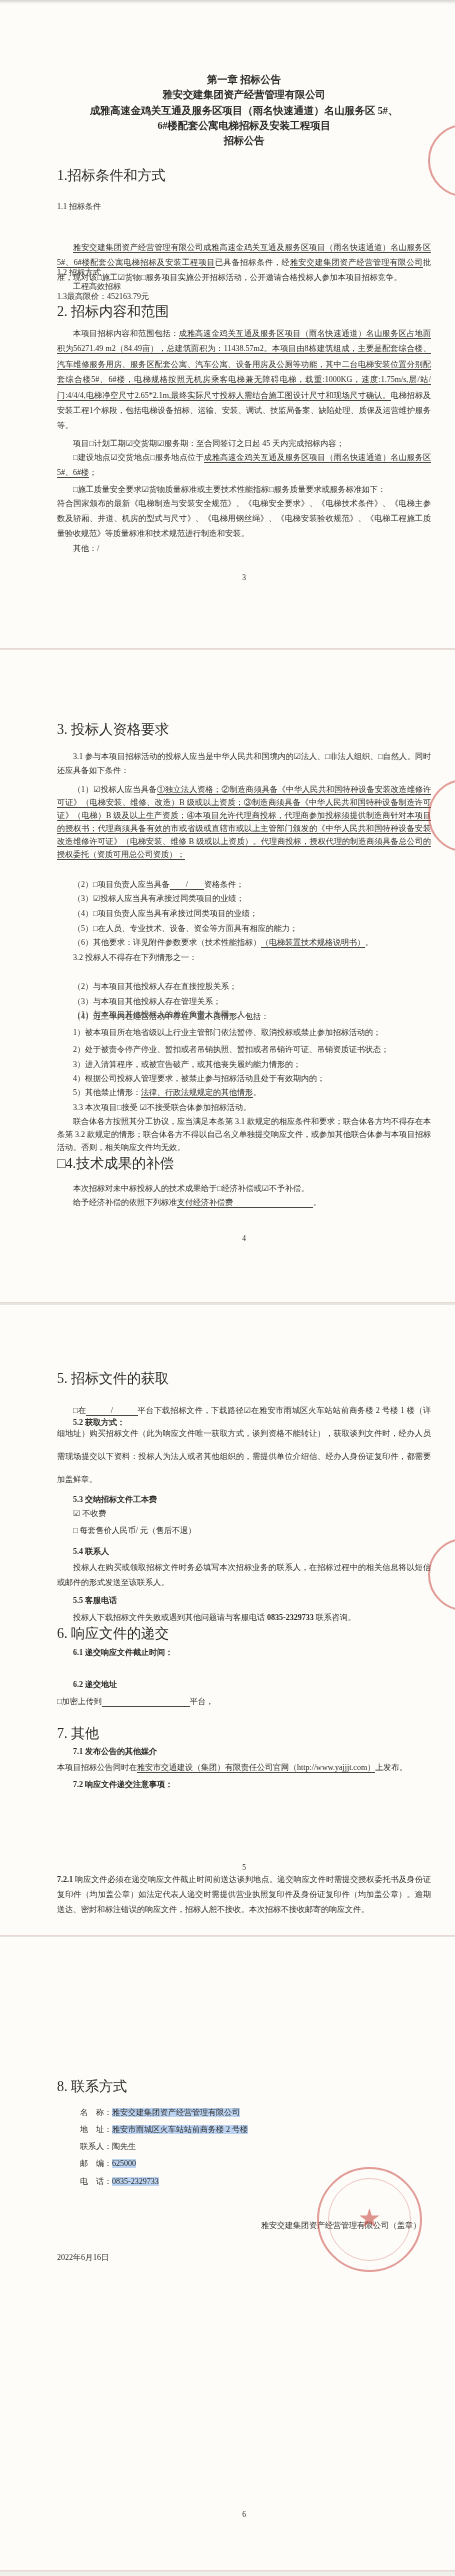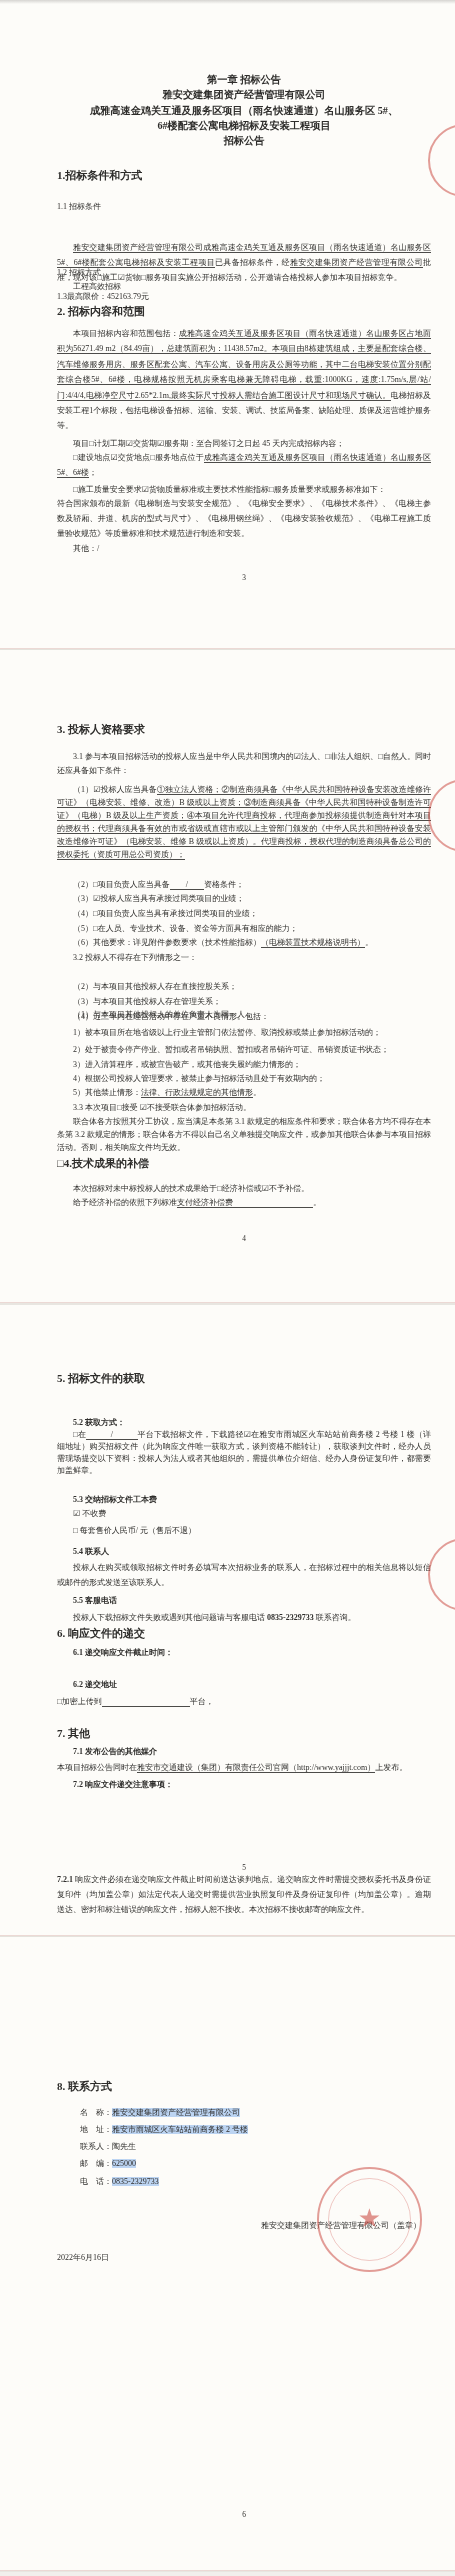--- a/index.html
+++ b/index.html
@@ -4,21 +4,21 @@
 <style>
   html,body{margin:0;padding:0;background:#f1efec;}
   #doc{position:relative;width:455px;height:2576px;overflow:hidden;
        font-family:"Liberation Serif","DejaVu Serif",serif;color:#2e2d2b;background:#f1efec;}
   #doc::before{content:"";position:absolute;top:0;left:0;right:0;height:4px;
        background:linear-gradient(#d7d5d2,rgba(0,0,0,0));z-index:5;}
   .page{position:absolute;left:0;width:455px;background:#fdfcf9;
         box-shadow:0 0 0 0.6px #e2dfda;border-bottom:0.6px solid #ecd9d5;}
   .blk{position:absolute;left:57px;right:24px;font-size:8px;line-height:15px;z-index:2;}
   .title{text-align:center;font-weight:bold;font-size:10.2px;line-height:13.7px;}
-  .h{font-weight:bold;font-size:11px;}
+  .h{font-weight:normal;font-size:14px;}
   .sub{font-size:8px;}
   .p{text-align:justify;}
   .ind{text-indent:2em;}
   .pagenum{text-align:center;font-size:7.4px;}
   .b{font-weight:bold;}
   .u{border-bottom:0.6px solid #4c4b49;}
   .hl{background:#bcd4f2;}
   .stamp{position:absolute;border-radius:50%;border:2.3px solid rgba(200,62,54,.5);
          box-sizing:border-box;z-index:4;}
   .stamp.big{border-width:2.8px;}
@@ -73,21 +73,21 @@
     <div class="blk p ind" style="top: 1071px;"><span>4）根据公司投标人管理要求，被禁止参与招标活动且处于有效期内的；</span></div>
     <div class="blk p ind" style="top: 1085px;"><span>5）其他禁止情形：</span><span class="u">法律、行政法规规定的其他情形</span><span>。</span></div>
     <div class="blk p ind" style="top: 1100px;"><span>3.3 本次项目□接受 ☑不接受联合体参加招标活动。</span></div>
     <div class="blk p ind" style="top: 1115px; line-height: 13px;"><span>联合体各方按照其分工协议，应当满足本条第 3.1 款规定的相应条件和要求；联合体各方均不得存在本条第 3.2 款规定的情形；联合体各方不得以自己名义单独提交响应文件，或参加其他联合体参与本项目招标活动。否则，相关响应文件均无效。</span></div>
     <div class="blk h" style="top: 1156px;"><span>□4.技术成果的补偿</span></div>
     <div class="blk p ind" style="top: 1181px;"><span>本次招标对未中标投标人的技术成果给于□经济补偿或☑不予补偿。</span></div>
     <div class="blk p ind" style="top: 1195px;"><span>给予经济补偿的依照下列标准</span><span class="u">支付经济补偿费　　　　　　　　　　</span><span>。</span></div>
     <div class="blk pagenum" style="top: 1231px;"><span>4</span></div>
     <div class="blk h" style="top: 1371px;"><span>5.  招标文件的获取</span></div>
     <div class="blk sub ind" style="top: 1415px;"><span class="b">5.2 获取方式：</span></div>
-    <div class="blk p ind" style="top: 1429px; line-height: 12px;"><span>□在</span><span class="u">　　　/　　　</span><span>平台下载招标文件，下载路径☑在雅安市雨城区火车站站前商务楼 2 号楼 1 楼（详细地址）购买招标文件（此为响应文件唯一获取方式，谈判资格不能转让），获取谈判文件时，经办人员需现场提交以下资料：投标人为法人或者其他组织的，需提供单位介绍信、经办人身份证复印件，都需要加盖鲜章。</span></div>
+    <div class="blk p ind" style="top: 1399px; line-height: 23px;"><span>□在</span><span class="u">　　　/　　　</span><span>平台下载招标文件，下载路径☑在雅安市雨城区火车站站前商务楼 2 号楼 1 楼（详细地址）购买招标文件（此为响应文件唯一获取方式，谈判资格不能转让），获取谈判文件时，经办人员需现场提交以下资料：投标人为法人或者其他组织的，需提供单位介绍信、经办人身份证复印件，都需要加盖鲜章。</span></div>
     <div class="blk sub ind" style="top: 1492px;"><span class="b">5.3 交纳招标文件工本费</span></div>
     <div class="blk p ind" style="top: 1506px;"><span>☑ 不收费</span></div>
     <div class="blk p ind" style="top: 1523px;"><span>□ 每套售价人民币/ 元（售后不退）</span></div>
     <div class="blk sub ind" style="top: 1544px;"><span class="b">5.4 联系人</span></div>
     <div class="blk p ind" style="top: 1560px;"><span>投标人在购买或领取招标文件时务必填写本次招标业务的联系人，在招标过程中的相关信息将以短信或邮件的形式发送至该联系人。</span></div>
     <div class="blk sub ind" style="top: 1593px;"><span class="b">5.5 客服电话</span></div>
     <div class="blk p ind" style="top: 1610px;"><span>投标人下载招标文件失败或遇到其他问题请与客服电话 </span><span class="b">0835-2329733</span><span> 联系咨询。</span></div>
     <div class="blk h" style="top: 1626px;"><span>6.  响应文件的递交</span></div>
     <div class="blk sub ind" style="top: 1645px;"><span class="b">6.1 递交响应文件截止时间：</span></div>
     <div class="blk sub ind" style="top: 1677px;"><span class="b">6.2 递交地址</span></div>

